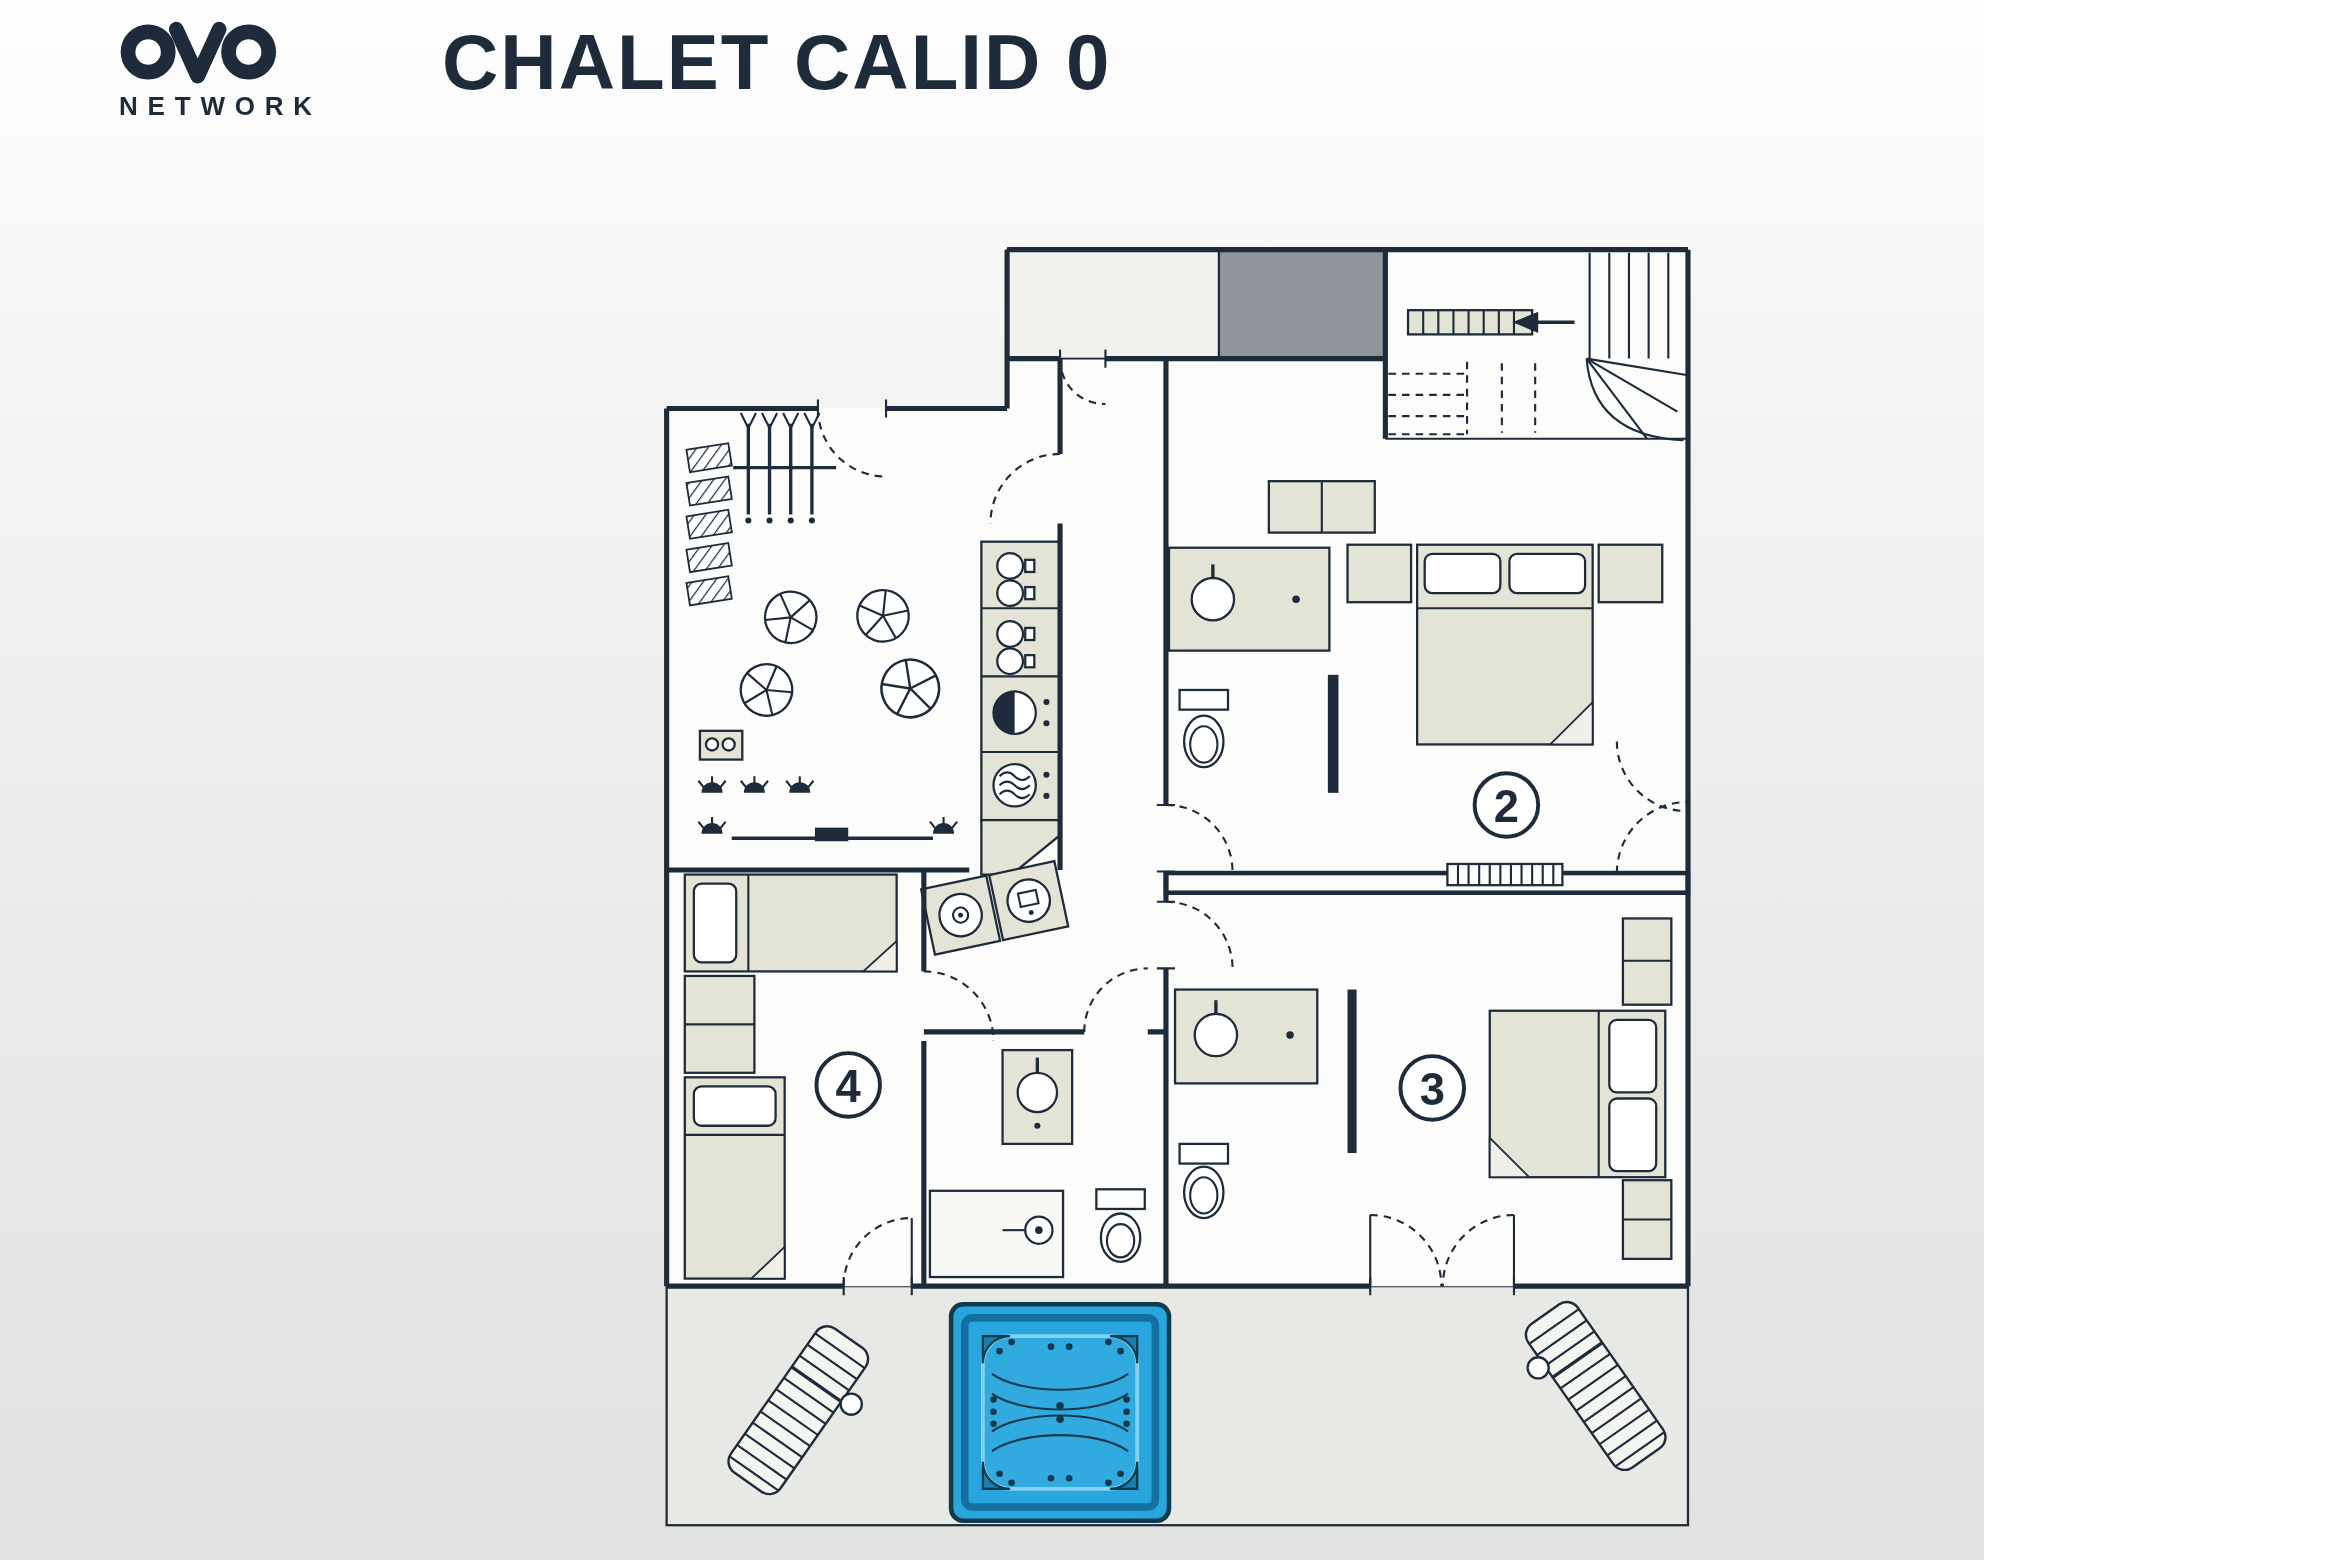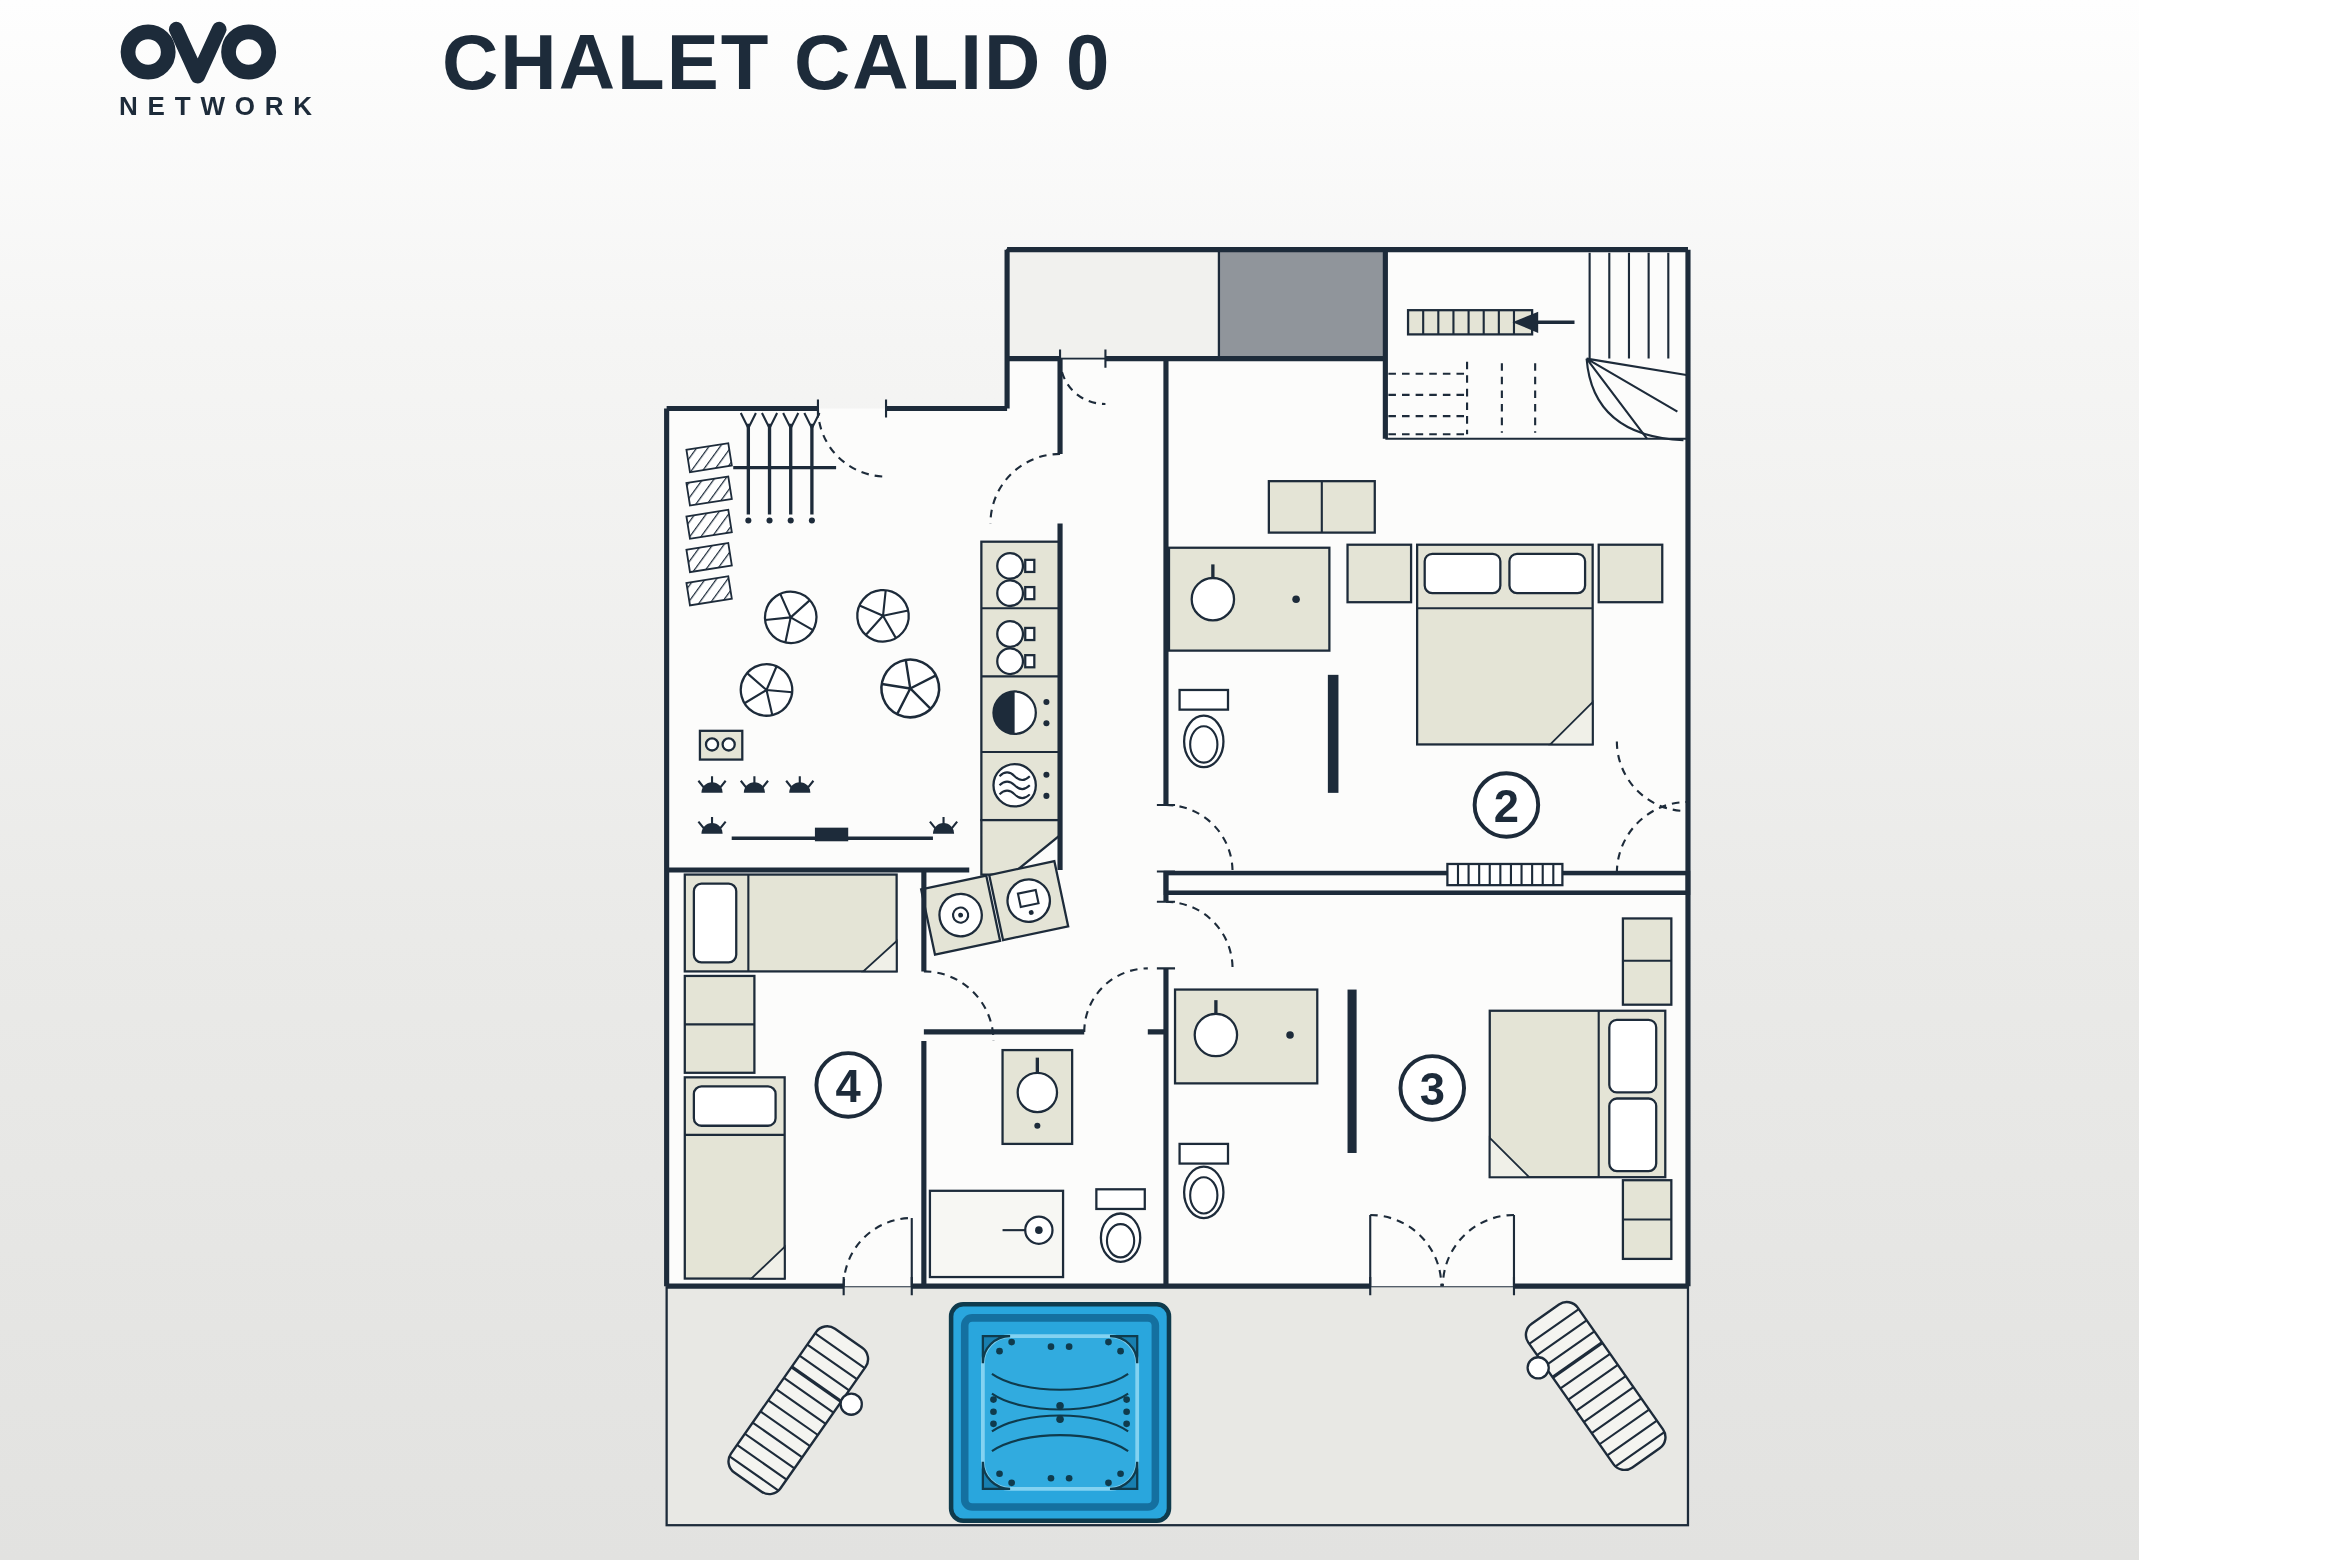--- a/index.html
+++ b/index.html
@@ -1,17 +1,17 @@
 <!DOCTYPE html>
 <html><head>
 <meta charset="utf-8">
 <style>
   html,body{margin:0;padding:0;}
   body{width:2341px;height:1560px;font-family:"Liberation Sans",sans-serif;}
-  .page{position:relative;width:2139px;height:1560px;overflow:hidden;
+  .page{position:relative;width:1984px;height:1560px;overflow:hidden;
         background:linear-gradient(180deg,#fefefe 0%,#f5f5f4 22%,#eaeae8 60%,#e2e2e0 100%);}
   .brand{position:absolute;left:115px;top:15.6px;width:211px;text-align:center;color:#1d2b3a;}
   .brand-mark{display:block;margin:0 auto;width:201px;height:72px;}
   .brand-sub{font-size:26px;font-weight:700;letter-spacing:9.8px;margin-top:3.9px;color:#1d2b3a;}
   .title{position:absolute;left:441px;top:15.6px;margin:1px;font-size:78px;font-weight:800;
          letter-spacing:2px;color:#1d2b3a;}
   .plan{position:absolute;left:0;top:0;width:2341px;height:1560px;}
 
   
   .wall{stroke:#1d2b3a;stroke-width:3.4;fill:none;}

